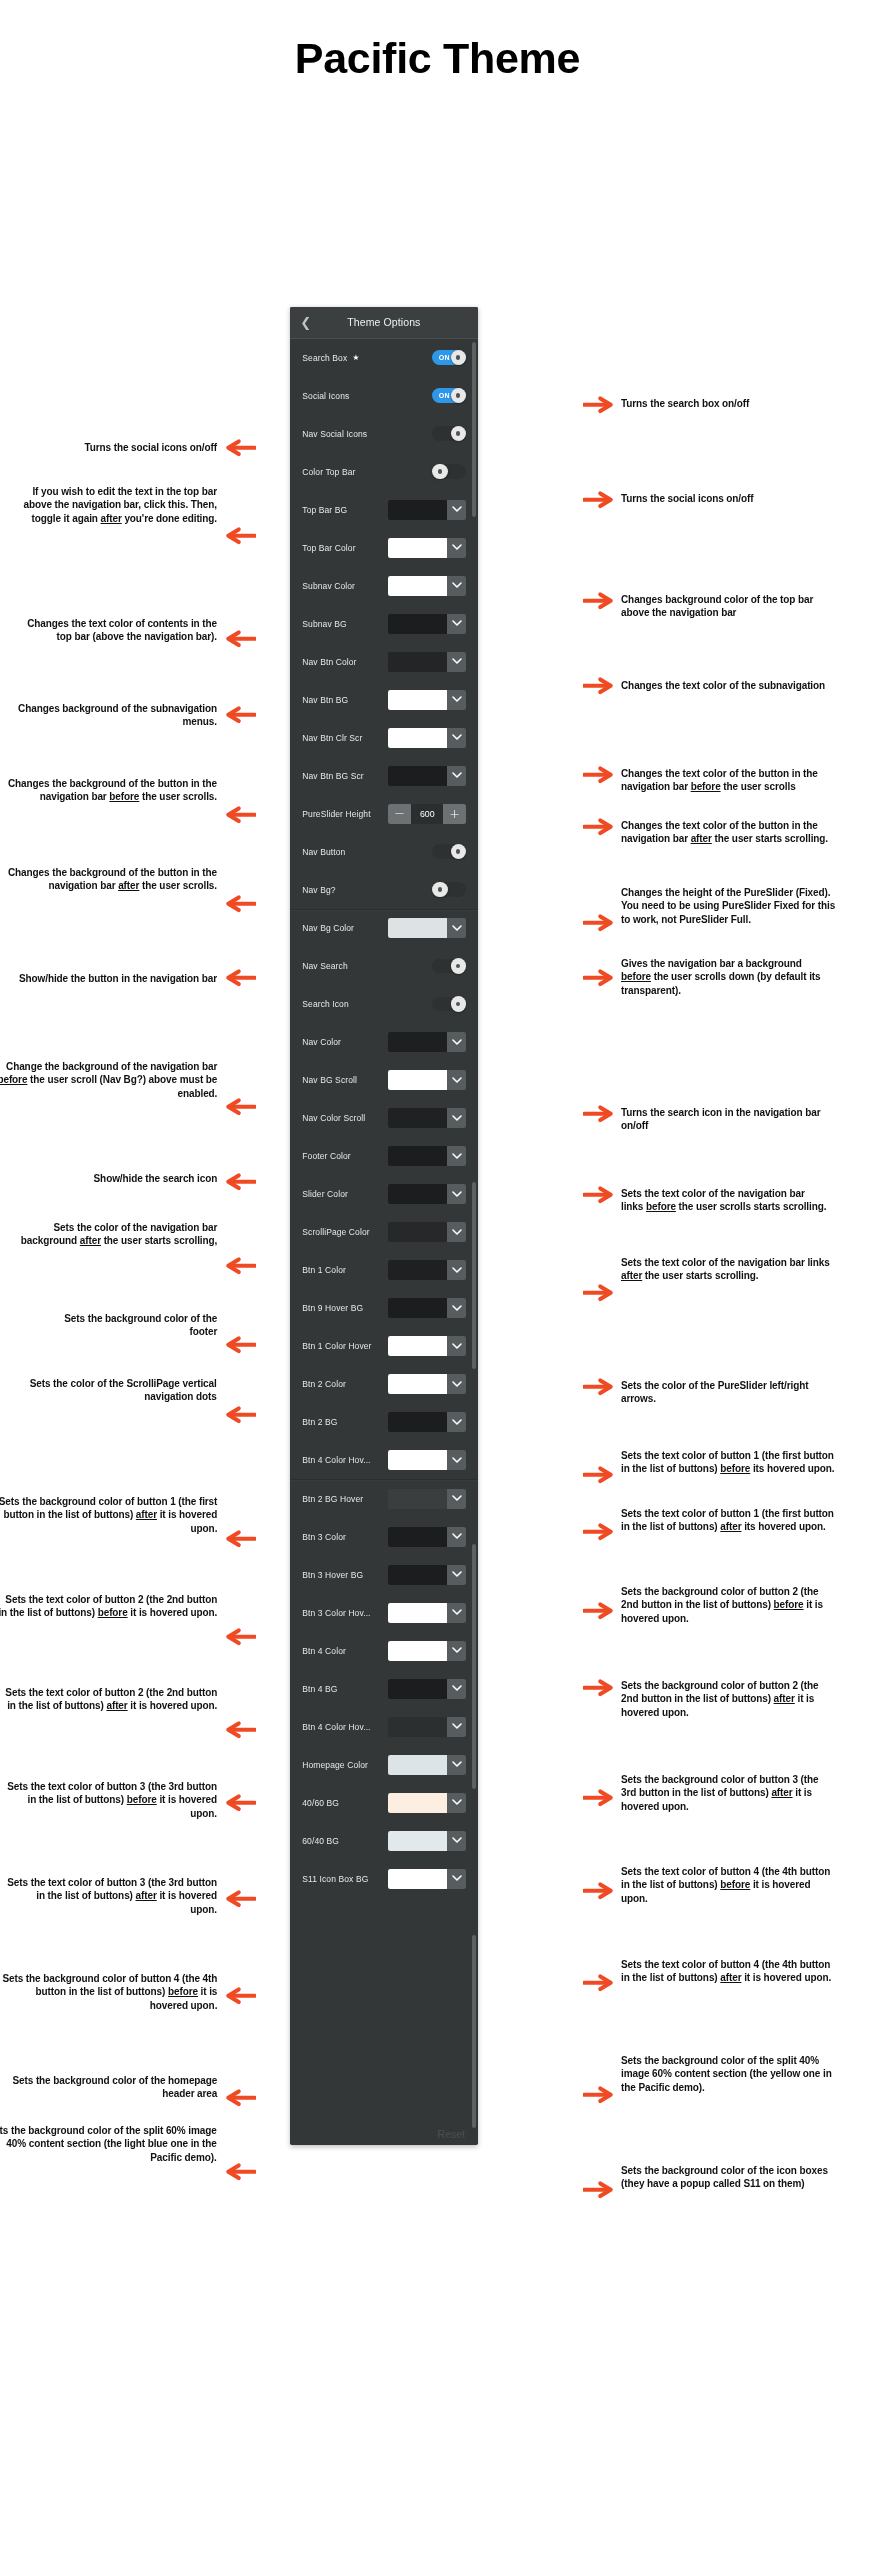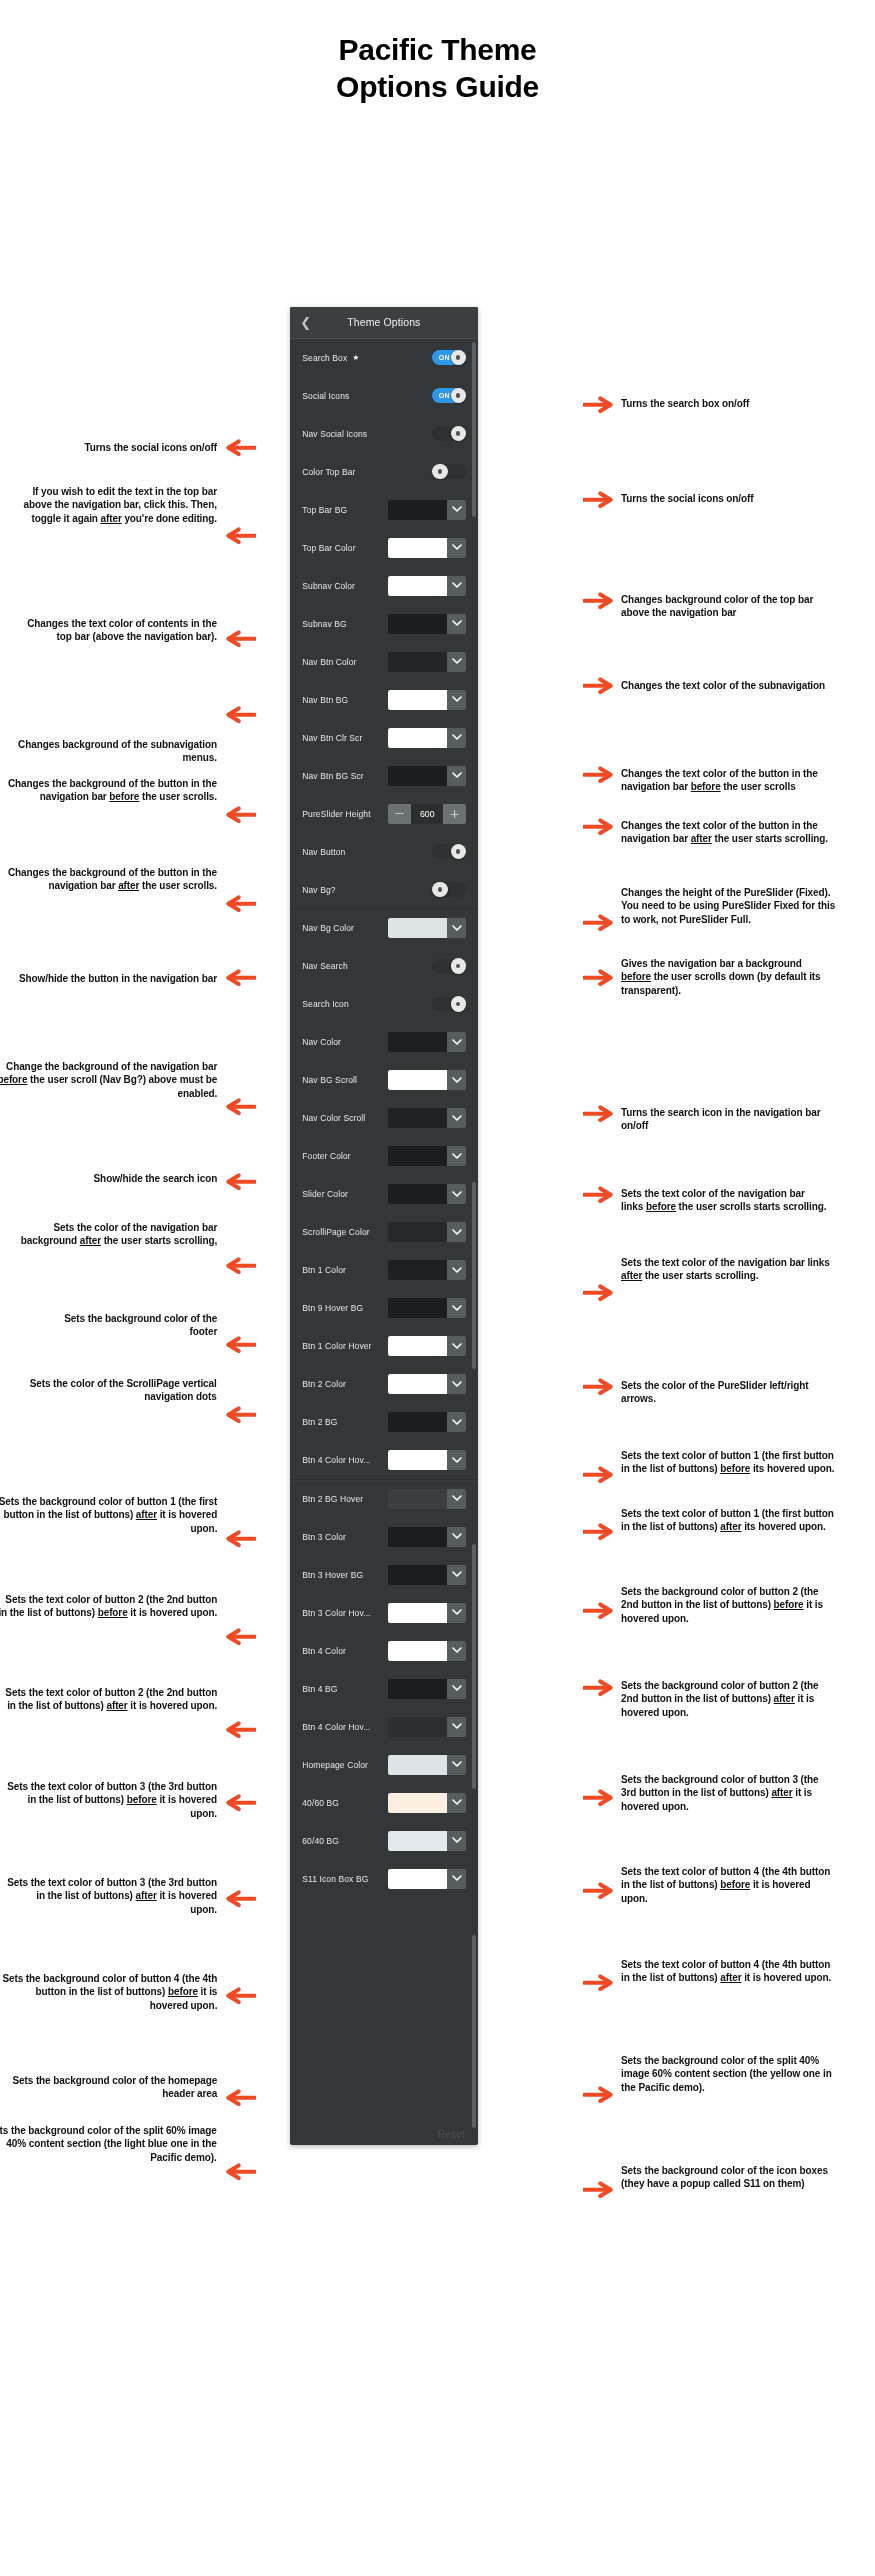--- a/index.html
+++ b/index.html
@@ -9,21 +9,21 @@
     background:#ffffff;
     font-family:"Liberation Sans", sans-serif;
     position:relative;
     overflow:hidden;
   }
 
   
   #title {
     position:absolute; left:0; top:32px; width:875px;
     text-align:center;
-    font-size:30px; font-weight:bold; line-height:1.22;
+    font-size:43px; font-weight:bold; line-height:1.22;
     color:#000; letter-spacing:-0.3px;
   }
   #title .l { display:block; }
 
   
   #panel {
     position:absolute; left:290px; top:307px;
     width:188px; height:1838px;
     background:#333738;
     border-radius:1.8px;
@@ -154,21 +154,20 @@
 
   
   .arrow { position:absolute; }
   .arrow svg { display:block; }
 </style>
 </head>
 <body>
 
 <div id="title">
   <span class="l">Pacific Theme</span>
-  <span class="l">Options Guide</span>
 </div>
 
 <div id="panel">
   <div id="panel-header">
     <div id="back-chevron">❮</div>
     <div id="panel-title">Theme Options</div>
   </div>
   <div id="rows">
       <div class="row">
         <span class="label">Search Box</span>
@@ -670,21 +669,21 @@
   <div class="sbar" style="top:35px;height:175px;"></div>
   <div class="sbar" style="top:875px;height:187px;"></div>
   <div class="sbar" style="top:1237px;height:245px;"></div>
   <div class="sbar" style="top:1628px;height:193px;"></div>
 </div>
 
 <div id="anno-layer">
     <div class="note left" style="top: 441px; width: 210px; left: 7px;">Turns the social icons on/off</div>
     <div class="note left" style="top: 485px; width: 210px; left: 7px;">If you wish to edit the text in the top bar above the navigation bar, click this. Then, toggle it again <u>after</u> you're done editing.</div>
     <div class="note left" style="top: 617px; width: 204px; left: 13px;">Changes the text color of contents in the top bar (above the navigation bar).</div>
-    <div class="note left" style="top: 702px; width: 204px; left: 13px; margin-top: 36px;">Changes background of the subnavigation menus.</div>
+    <div class="note left" style="top: 702px; width: 204px; left: 13px;">Changes background of the subnavigation menus.</div>
     <div class="note left" style="top: 777px; width: 210px; left: 7px;">Changes the background of the button in the navigation bar <u>before</u> the user scrolls.</div>
     <div class="note left" style="top: 866px; width: 210px; left: 7px;">Changes the background of the button in the navigation bar <u>after</u> the user scrolls.</div>
     <div class="note left" style="top: 972px; width: 210px; left: 7px;">Show/hide the button in the navigation bar</div>
     <div class="note left" style="top: 1060px; width: 222px; left: -4.7px;">Change the background of the navigation bar <u>before</u> the user scroll (Nav Bg?) above must be enabled.</div>
     <div class="note left" style="top: 1172px; width: 216px; left: 1.2px;">Show/hide the search icon</div>
     <div class="note left" style="top: 1221px; width: 216px; left: 1.2px;">Sets the color of the navigation bar background <u>after</u> the user starts scrolling,</div>
     <div class="note left" style="top: 1312px; width: 216px; left: 1.2px; padding-left: 44px;">Sets the background color of the footer</div>
     <div class="note left" style="top: 1377px; width: 233px; left: -16.3px;">Sets the color of the ScrolliPage vertical navigation dots</div>
     <div class="note left" style="top: 1495px; width: 222px; left: -4.7px;">Sets the background color of button 1 (the first button in the list of buttons) <u>after</u> it is hovered upon.</div>
     <div class="note left" style="top: 1593px; width: 222px; left: -4.7px;">Sets the text color of button 2 (the 2nd button in the list of buttons) <u>before</u> it is hovered upon.</div>

